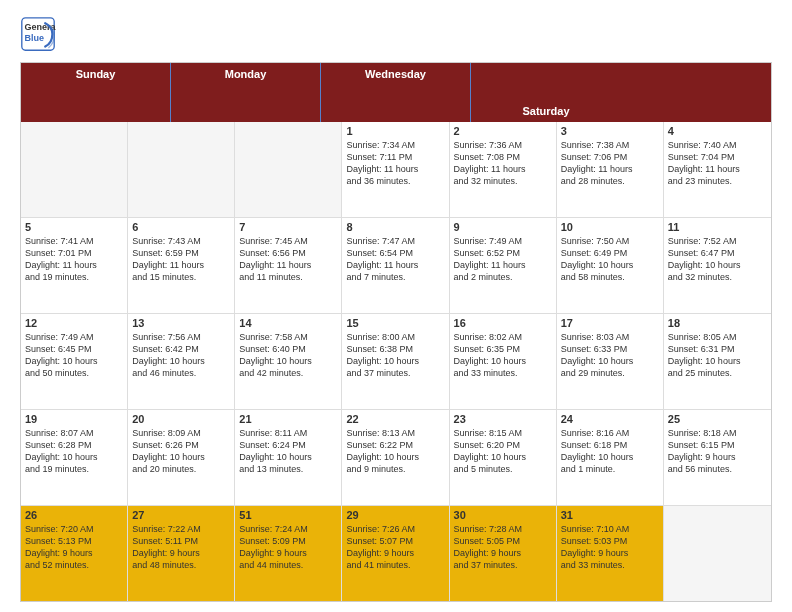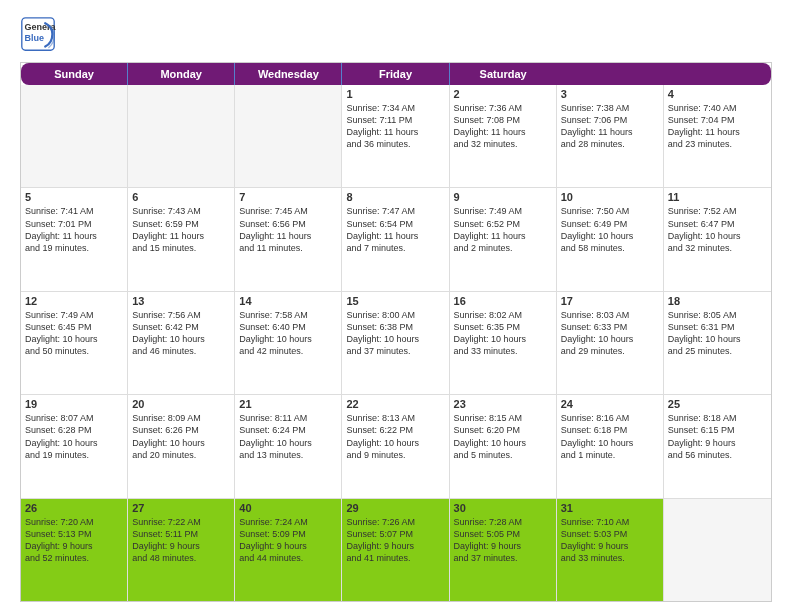--- a/index.html
+++ b/index.html
@@ -47,33 +47,32 @@
       font-weight: normal;
     }
     .calendar {
       flex: 1;
       display: flex;
       flex-direction: column;
       border: 1px solid #ccc;
     }
     .cal-header {
       display: grid;
-      grid-template-columns: repeat(7, 1fr);
-      background: #701a75;
-      border-radius: 8px;
+      grid-template-columns: repeat(5, 1fr);
+      background: #7f1d1d;
     }
     .cal-header-cell {
       color: #fff;
       font-size: 11px;
       font-weight: bold;
       padding: 5px 4px;
       text-align: center;
       border-right: 1px solid #5580cc;
     }
-    .cal-header-cell:last-child { border-right: none; }
+    .cal-header-cell:last-child { border-right: none; margin-top: 37px; }
     .cal-body {
       flex: 1;
       display: flex;
       flex-direction: column;
     }
     .cal-row {
       display: grid;
       grid-template-columns: repeat(7, 1fr);
       flex: 1;
       border-top: 1px solid #ddd;
@@ -83,21 +82,21 @@
       border-right: 1px solid #ddd;
       padding: 3px 4px;
       font-size: 9.5px;
       color: #333;
       background: #fff;
       vertical-align: top;
       min-height: 0;
     }
     .cal-cell:last-child { border-right: none; }
     .cal-cell.empty { background: #f5f5f5; }
-    .cal-cell.shaded { background: #84cc16; }
+    .cal-cell.shaded { background: #eab308; }
     .day-num {
       font-size: 11px;
       font-weight: bold;
       margin-bottom: 2px;
       display: block;
     }
     .cell-line {
       display: block;
       line-height: 1.35;
       font-size: 9px;
@@ -122,21 +121,20 @@
       <h1></h1>
       <h2></h2>
     </div>
   </div>
 
   <div class="calendar">
     <div class="cal-header">
     <div class="cal-header-cell">Sunday</div>
         <div class="cal-header-cell">Monday</div>
         <div class="cal-header-cell">Wednesday</div>
-        <div class="cal-header-cell">Friday</div>
         <div class="cal-header-cell">Saturday</div>
       </div>
     <div class="cal-body">
     <div class="cal-row">
           <div class="cal-cell empty"></div>
           <div class="cal-cell empty"></div>
           <div class="cal-cell empty"></div>
           <div class="cal-cell">
             <span class="day-num">1</span>
             <span class="cell-line">Sunrise: 7:34 AM</span>
@@ -328,21 +326,21 @@
             <span class="cell-line">and 52 minutes.</span>
           </div>
           <div class="cal-cell shaded">
             <span class="day-num">27</span>
             <span class="cell-line">Sunrise: 7:22 AM</span>
             <span class="cell-line">Sunset: 5:11 PM</span>
             <span class="cell-line">Daylight: 9 hours</span>
             <span class="cell-line">and 48 minutes.</span>
           </div>
           <div class="cal-cell shaded">
-            <span class="day-num">40</span>
+            <span class="day-num">51</span>
             <span class="cell-line">Sunrise: 7:24 AM</span>
             <span class="cell-line">Sunset: 5:09 PM</span>
             <span class="cell-line">Daylight: 9 hours</span>
             <span class="cell-line">and 44 minutes.</span>
           </div>
           <div class="cal-cell shaded">
             <span class="day-num">29</span>
             <span class="cell-line">Sunrise: 7:26 AM</span>
             <span class="cell-line">Sunset: 5:07 PM</span>
             <span class="cell-line">Daylight: 9 hours</span>

